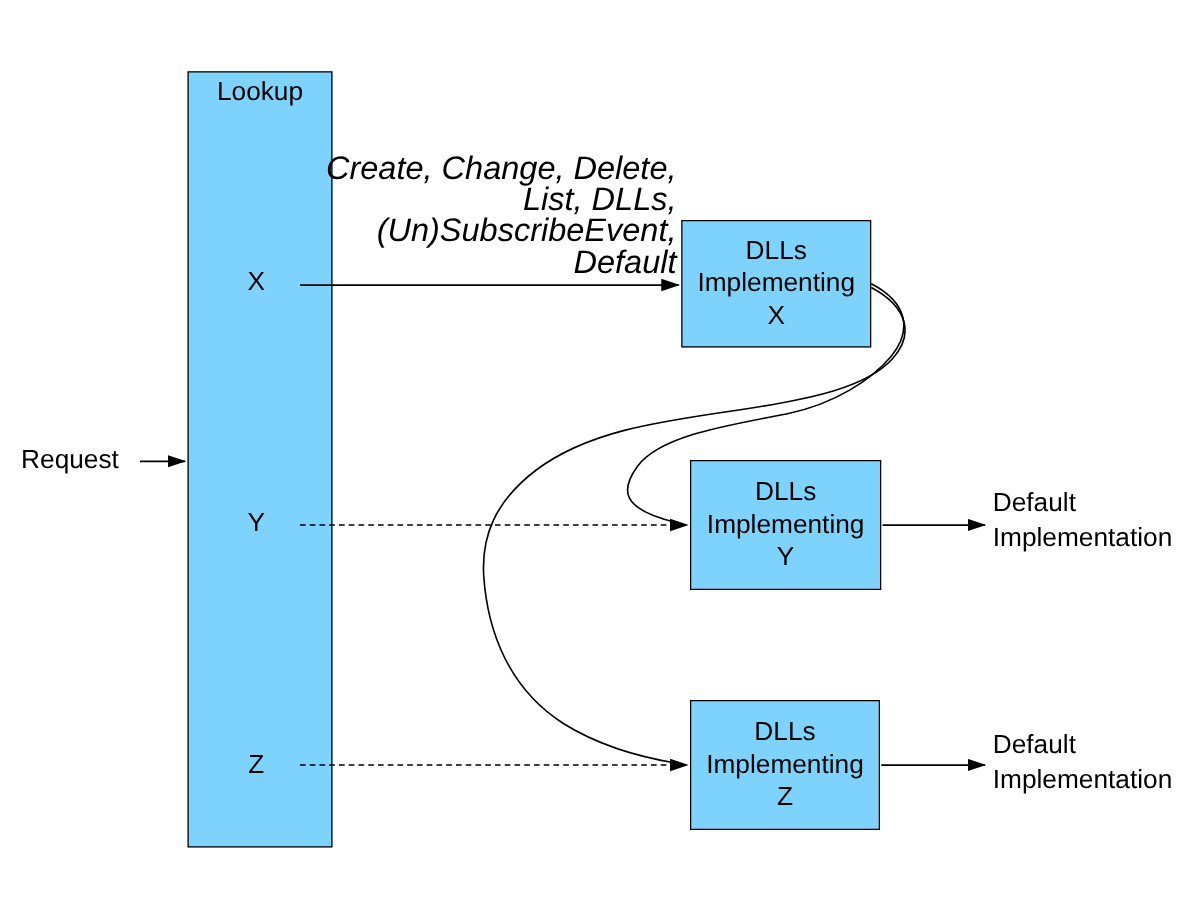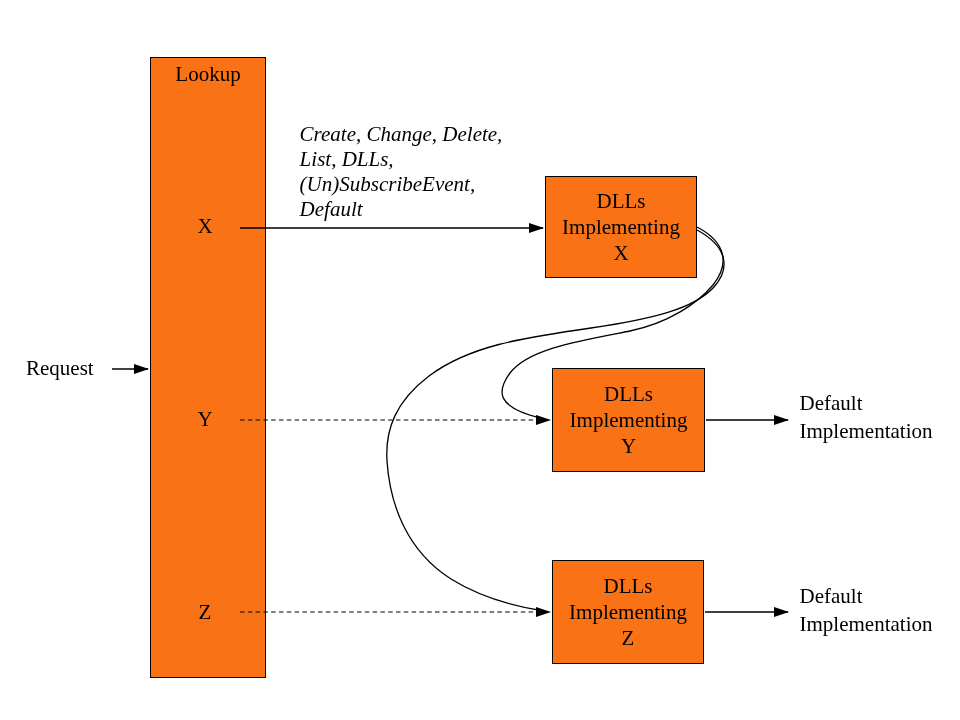--- a/index.html
+++ b/index.html
@@ -5,34 +5,34 @@
   html, body {
     margin: 0;
     padding: 0;
     background: #ffffff;
   }
   .canvas {
     position: relative;
     width: 960px;
     height: 720px;
     background: #ffffff;
-    font-family: Liberation Serif, serif;
+    font-family: Liberation Sans, sans-serif;
     color: #000000;
     overflow: hidden;
   }
   .label {
     position: absolute;
     font-size: 21px;
     line-height: 26px;
     white-space: nowrap;
   }
   .outline-box {
     position: absolute;
     border: 1.4px solid #000000;
-    background: #f97316;
+    background: #7dd3fc;
     box-sizing: border-box;
   }
   .lookup-box {
     left: 150px;
     top: 57px;
     width: 116px;
     height: 621px;
   }
   .lookup-title {
     left: 150px;
@@ -46,29 +46,29 @@
     margin-left: -20px;
     text-align: center;
   }
   .entry-x { top: 213px; }
   .entry-y { top: 406px; }
   .entry-z { top: 599px; }
   .request-label {
     left: 10px;
     top: 355px;
     width: 92px;
-    margin-left: 16px;
+    text-align: center;
   }
   .methods-annotation {
     position: absolute;
     left: 401px;
     top: 122px;
     transform: translateX(-50%);
-    text-align: left;
-    font-size: 21px;
+    text-align: right;
+    font-size: 26px;
     font-style: italic;
     line-height: 25px;
     white-space: nowrap;
   }
   .dll-box {
     display: flex;
     align-items: center;
     justify-content: center;
     text-align: center;
     font-size: 21px;

